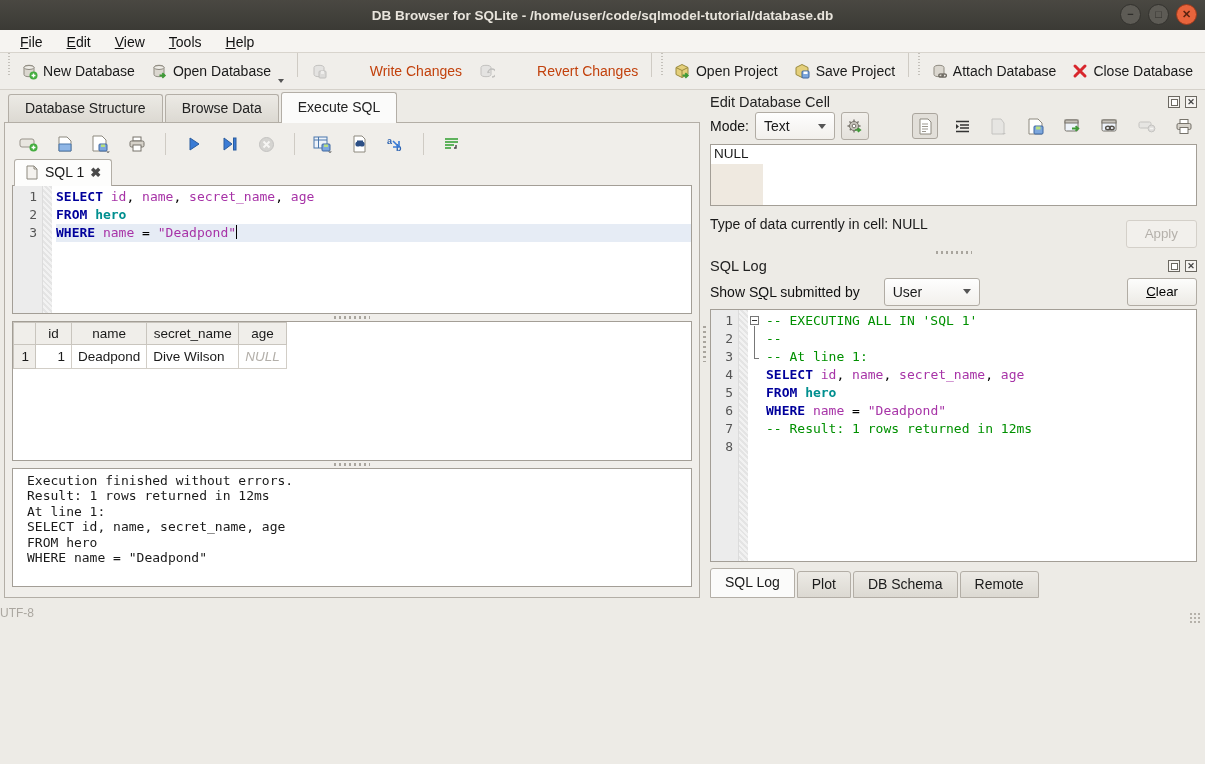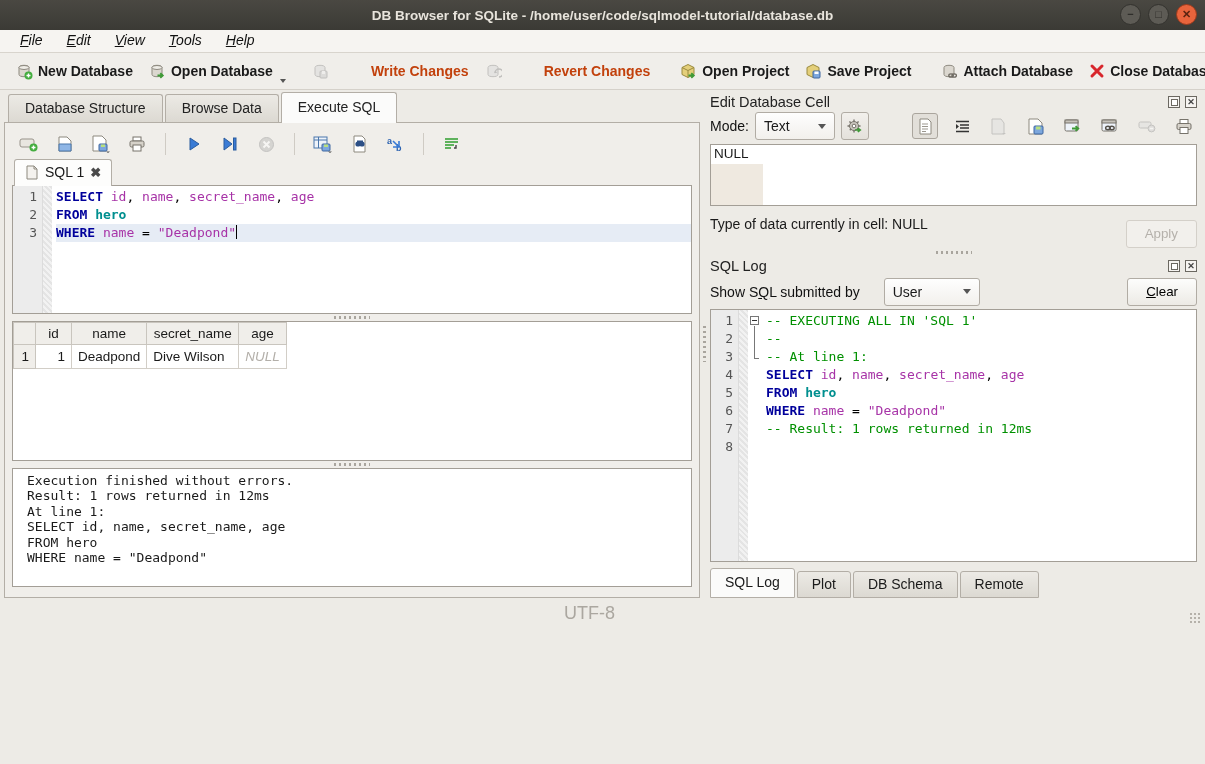--- a/index.html
+++ b/index.html
@@ -8,26 +8,26 @@
   .window { width:1205px; height:628px; display:flex; flex-direction:column; background:#edebe6; }
 
   
   .titlebar { height:30px; background:linear-gradient(#4a4842,#3b3a35); display:flex; align-items:center; position:relative; flex:0 0 auto; }
   .titlebar .title { flex:1; text-align:center; color:#e8e4dc; font-weight:bold; font-size:13.5px; }
   .winbtns { position:absolute; right:8px; top:4px; display:flex; gap:7px; }
   .winbtn { width:21px; height:21px; border-radius:50%; background:#5d5b55; border:1px solid #33322e; color:#2e2d29; font-size:11px; line-height:19px; text-align:center; font-weight:bold; }
   .winbtn.close { background:#e8643c; border-color:#9c3a1c; color:#5c2410; }
 
   
-  .menubar { height:23px; background:#f6f4f1; border-bottom:1px solid #d8d4cd; display:flex; align-items:flex-start; padding-left:10px; gap:4px; flex:0 0 auto;font-style:italic; }
+  .menubar { height:23px; background:#f6f4f1; border-bottom:1px solid #d8d4cd; display:flex; align-items:flex-end; padding-left:10px; gap:4px; flex:0 0 auto; }
   .menu-item { padding:2px 10px; color:#111; }
   .menu-item u { text-decoration:underline; }
 
   
-  .toolbar { height:37px; background:#f0eeea; border-bottom:1px solid #d5d1ca; display:flex; padding:0 4px; flex:0 0 auto;font-weight:bold; }
+  .toolbar { height:37px; background:#f0eeea; border-bottom:1px solid #d5d1ca; display:flex; padding:0 4px; flex:0 0 auto; }
   .grip-v { width:7px; height:24px; margin:0 2px; background:repeating-linear-gradient(#b9b5ae 0 1px, transparent 1px 3px); background-size:2px 100%; background-repeat:repeat-y; background-position:2px 0; opacity:.8; }
   .tbtn { display:flex; align-items:center; gap:5px; padding:4px 8px; border-radius:3px; white-space:nowrap; }
   .tbtn.disabled { color:#c2410c;gap:42px; }
   .tbtn .caret { width:0; height:0; border-left:3.5px solid transparent; border-right:3.5px solid transparent; border-top:4px solid #555; margin-left:2px; align-self:flex-end; margin-bottom:2px; }
   .tsep { width:1px; height:24px; background:#cfcbc4; margin:0 5px; }
   .icon { display:inline-block; position:relative; line-height:0; }
   .dis { opacity:.45; filter:grayscale(1); }
 
   
   .content { flex:1; display:flex; min-height:0; }
@@ -112,21 +112,21 @@
   .fold-box { position:absolute; width:9px; height:9px; border:1px solid #777; left:2px; background:#fff; }
   .fold-box::after { content:""; position:absolute; left:1px; top:3px; width:5px; height:1px; background:#333; }
   .fold-line { position:absolute; left:6px; width:1px; background:#777; }
   .fold-end { position:absolute; left:6px; width:5px; border-left:1px solid #777; border-bottom:1px solid #777; }
 
   .logtabs { height:30px; display:flex; align-items:flex-end; margin-top:6px; }
   .ltab { padding:4px 14px 5px; background:linear-gradient(#eceae5,#dcd9d2); border:1px solid #b3aea6; border-radius:3px 3px 0 0; margin-right:2px; }
   .ltab.active { background:#fbfbfa; padding:5px 14px 7px; }
 
   
-  .statusbar { height:30px; display:flex; align-items:center; justify-content:center; padding-right:26px; color:#aba7a0; font-size:18px; position:relative; flex:0 0 auto; }
+  .statusbar { height:30px; display:flex; align-items:center; justify-content:flex-start; padding-right:26px; color:#aba7a0; font-size:12px; position:relative; flex:0 0 auto; }
   .gripdots { position:absolute; right:4px; bottom:4px; width:12px; height:12px; background:radial-gradient(#b5b1aa 1px, transparent 1.2px); background-size:4px 4px; }
 </style>
 </head>
 <body>
 
 <div class="window">
 
   <div class="titlebar">
     <div class="title">DB Browser for SQLite - /home/user/code/sqlmodel-tutorial/database.db</div>
     <div class="winbtns">

